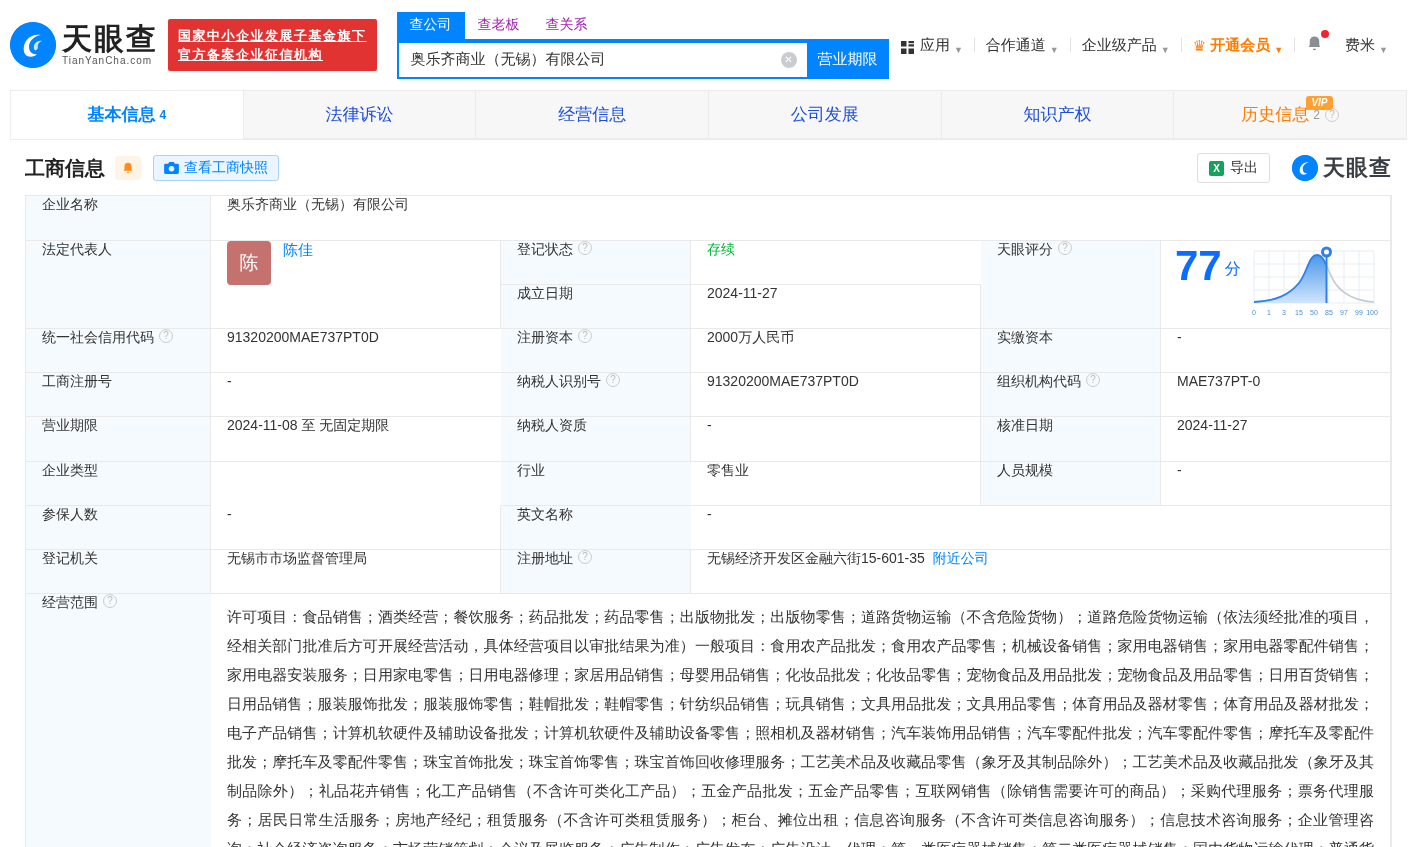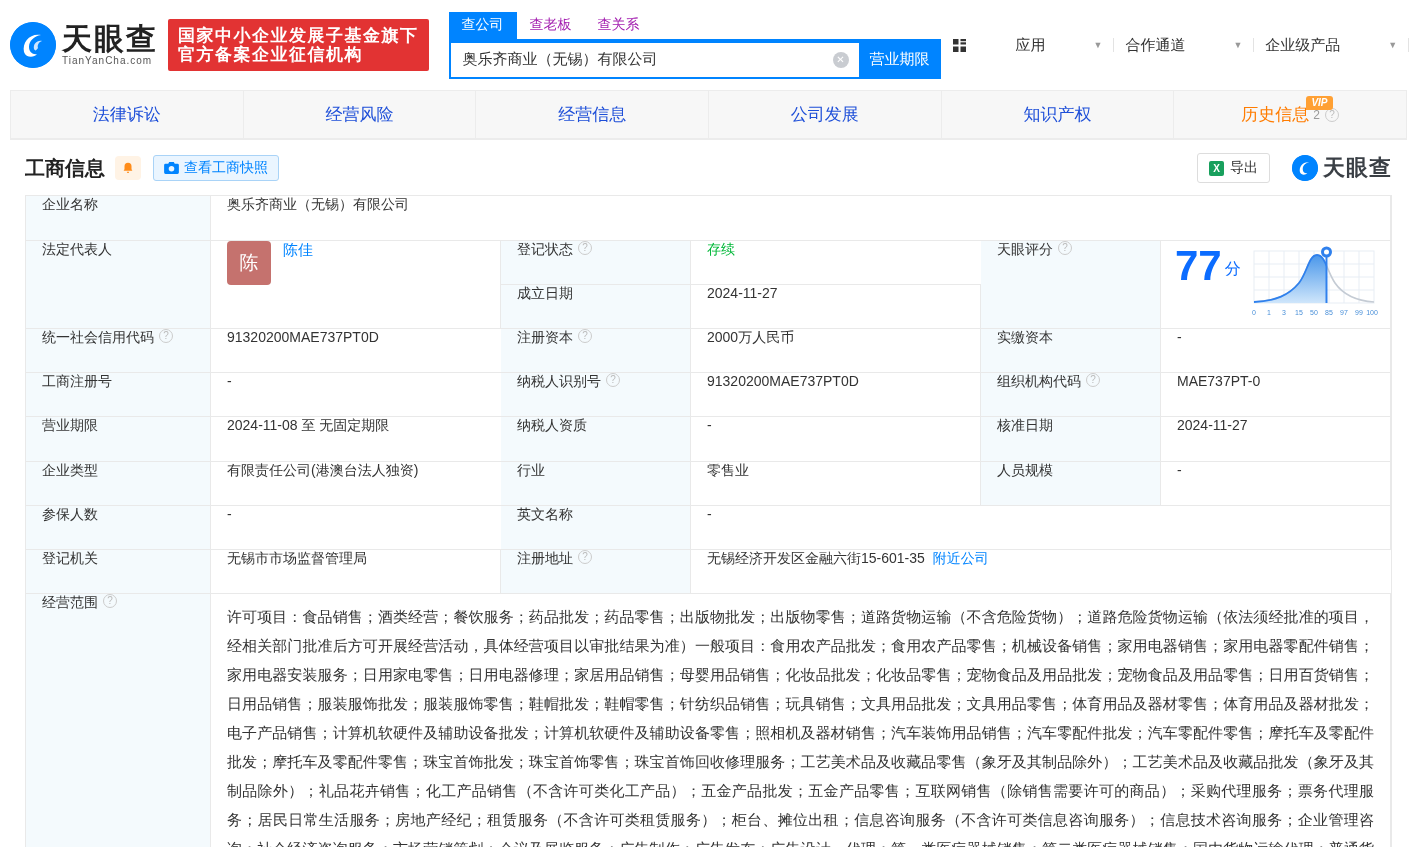--- a/index.html
+++ b/index.html
@@ -8,34 +8,34 @@
 
   
   .header { height:90px; display:flex; align-items:center; padding:0 18px 0 10px; background:#fff; }
   .logo { display:flex; align-items:center; flex:none; }
   .logo-mark { width:46px; height:46px; border-radius:50%; background:#0084ff; position:relative; overflow:hidden; flex:none; }
   .logo-mark svg { width:100%; height:100%; }
   .logo-txt { margin-left:6px; }
   .logo-name { font-size:30px; font-weight:bold; color:#222; letter-spacing:2px; line-height:30px; }
   .logo-domain { font-size:10px; color:#555; letter-spacing:1px; margin-top:1px; }
   .gov-badge { margin-left:10px; background:#e23333; color:#fff; padding:7px 10px; border-radius:2px; flex:none; }
-  .gov-badge div { font-size:17px; font-weight:bold; letter-spacing:1.5px; line-height:19px; white-space:nowrap; }
+  .gov-badge div { font-size:13px; font-weight:bold; letter-spacing:1.5px; line-height:19px; white-space:nowrap;text-decoration:underline; }
   .search-wrap { margin-left:20px; width:492px; flex:none; }
   .search-tabs { display:flex; align-items:flex-start; border-bottom:2px solid #0084ff; }
   .search-tab { font-size:14px; padding:4px 13px 5px; cursor:pointer; color:#a21caf; }
   .search-tab.active { background:#0084ff; color:#fff; }
   .search-row { display:flex; }
   .search-input-box { flex:1; position:relative; border:2px solid #0084ff; border-right:none; height:38px; display:flex; align-items:center; }
   .search-input-box input { border:none; outline:none; width:100%; font-size:15px; padding:0 34px 0 12px; color:#333;
     font-family:"Liberation Sans","DejaVu Sans",sans-serif; }
   .clear-icon { position:absolute; right:10px; width:16px; height:16px; border-radius:50%; background:#c9ccd1; color:#fff;
     font-size:10px; line-height:16px; text-align:center; cursor:pointer; }
   .search-btn { width:82px; height:38px; background:#0084ff; color:#fff; font-size:15px; border:none; cursor:pointer; }
   .top-nav { margin-left:auto; display:flex; align-items:center; font-size:15px; color:#333; white-space:nowrap; }
-  .nav-item { display:flex; align-items:center; cursor:pointer; padding:0 11px;gap:44px; }
+  .nav-item { display:flex; align-items:flex-end; cursor:pointer; padding:0 11px; }
   .nav-sep { width:1px; height:14px; background:#e3e3e3; }
   .caret { font-size:9px; color:#999; margin-left:4px; }
   .vip-link { color:#ff7c00; font-weight:bold; }
   .vip-link .caret { color:#ff7c00; }
   .crown { margin-right:4px; font-size:15px; color:#ff7c00; }
   .bell-wrap { position:relative; padding:0 10px; cursor:pointer; }
   .bell-dot { position:absolute; top:-4px; right:5px; width:8px; height:8px; background:#f5222d; border-radius:50%; }
 
   
   .tabs { display:flex; margin:0 10px; height:50px; border-bottom:1px solid #ececec; }
@@ -163,25 +163,26 @@
       <span class="bell-dot"></span>
     </div>
     <div class="nav-item">
       <span>费米</span>
         <span class="caret">▼</span>
     </div>
   </div>
 </div>
 
 <div class="tabs">
+  <div class="tab active">
+    <span>基本信息</span>
+      <span class="tab-count">4</span>
+  </div>
   <div class="tab">
       <span>法律诉讼</span>
-    </div>
-  <div class="tab">
-      <span>经营风险</span>
     </div>
   <div class="tab">
       <span>经营信息</span>
     </div>
   <div class="tab">
       <span>公司发展</span>
     </div>
   <div class="tab">
       <span>知识产权</span>
     </div>
@@ -363,23 +364,20 @@
     <div class="td label" style="grid-row:6;grid-column:5">
       <span>核准日期</span>
       </div>
     <div class="td" style="grid-row:6;grid-column:6">
       <span>2024-11-27</span>
       </div>
 
     <div class="td label" style="grid-row:7;grid-column:1">
       <span>企业类型</span>
       </div>
-    <div class="td" style="grid-row:7;grid-column:2">
-      <span>有限责任公司(港澳台法人独资)</span>
-      </div>
     <div class="td label" style="grid-row:7;grid-column:3">
       <span>行业</span>
       </div>
     <div class="td" style="grid-row:7;grid-column:4">
       <span>零售业</span>
       </div>
     <div class="td label" style="grid-row:7;grid-column:5">
       <span>人员规模</span>
       </div>
     <div class="td" style="grid-row:7;grid-column:6">

